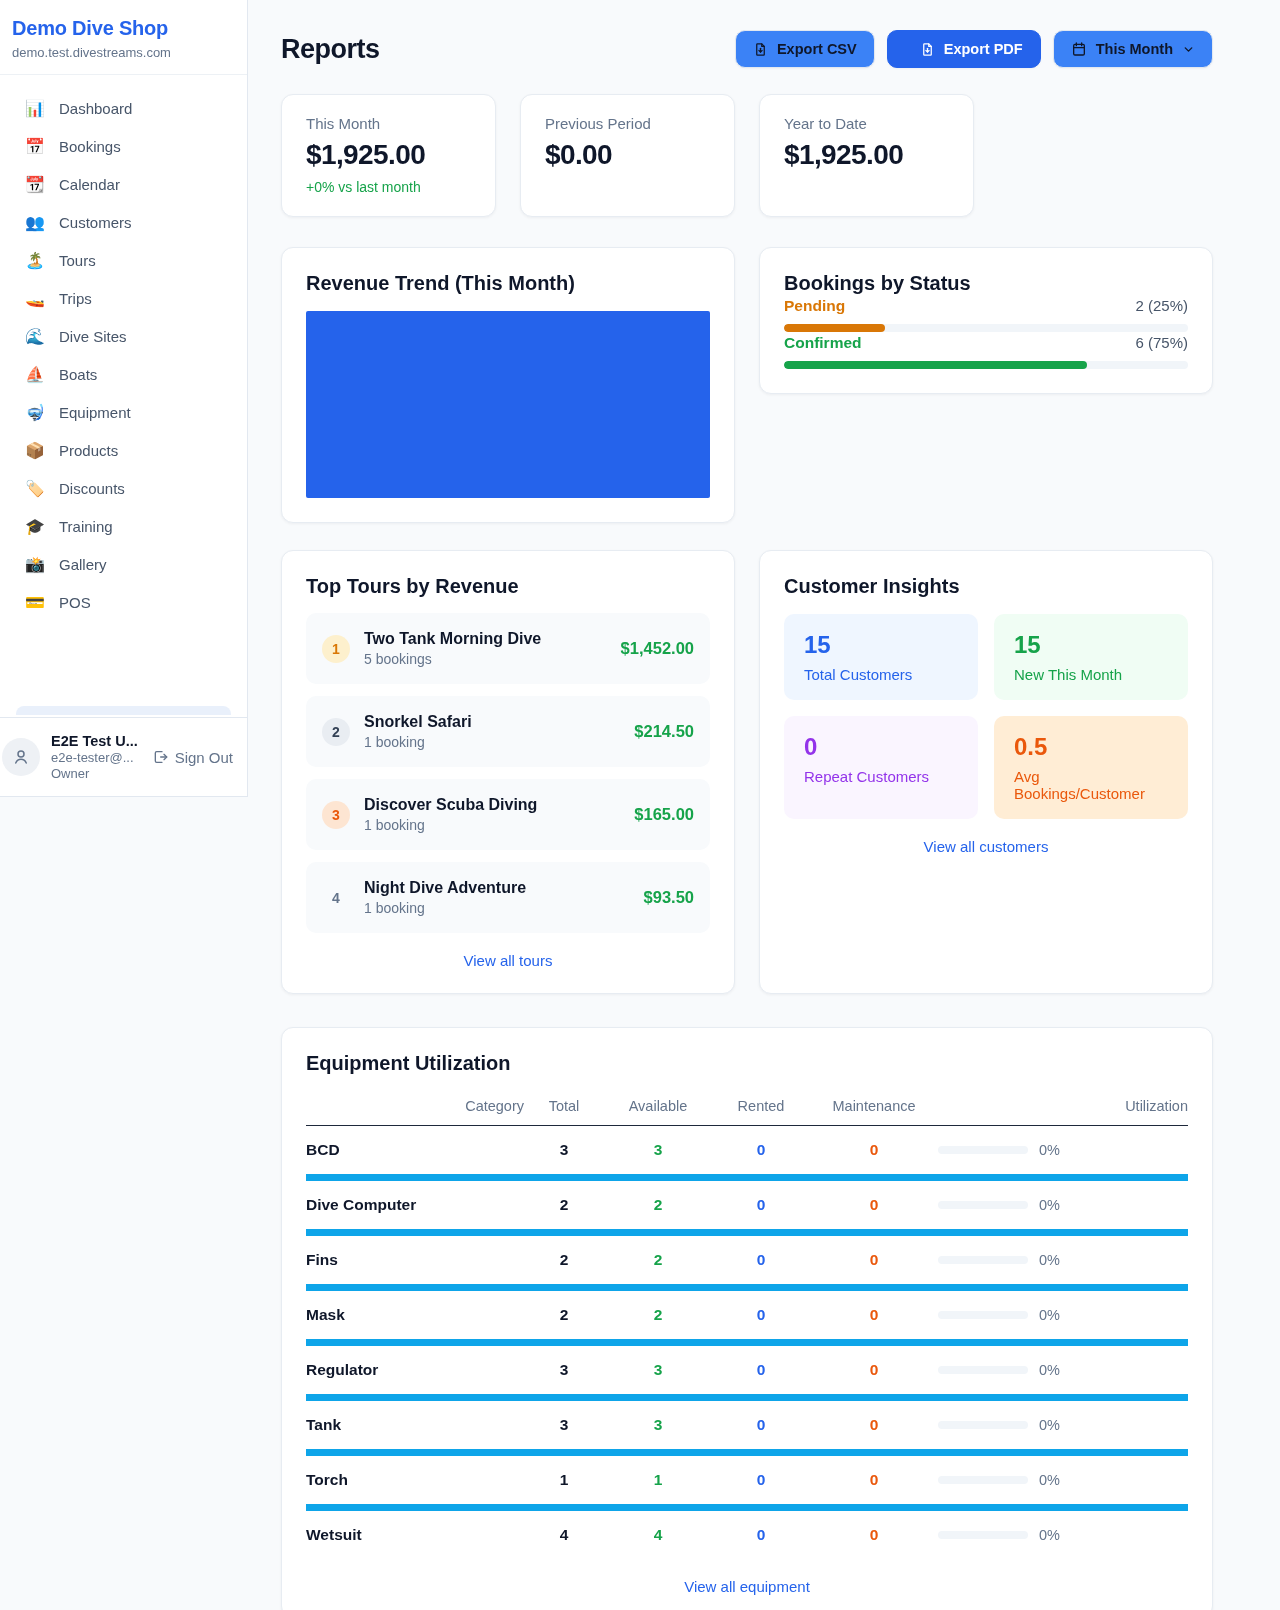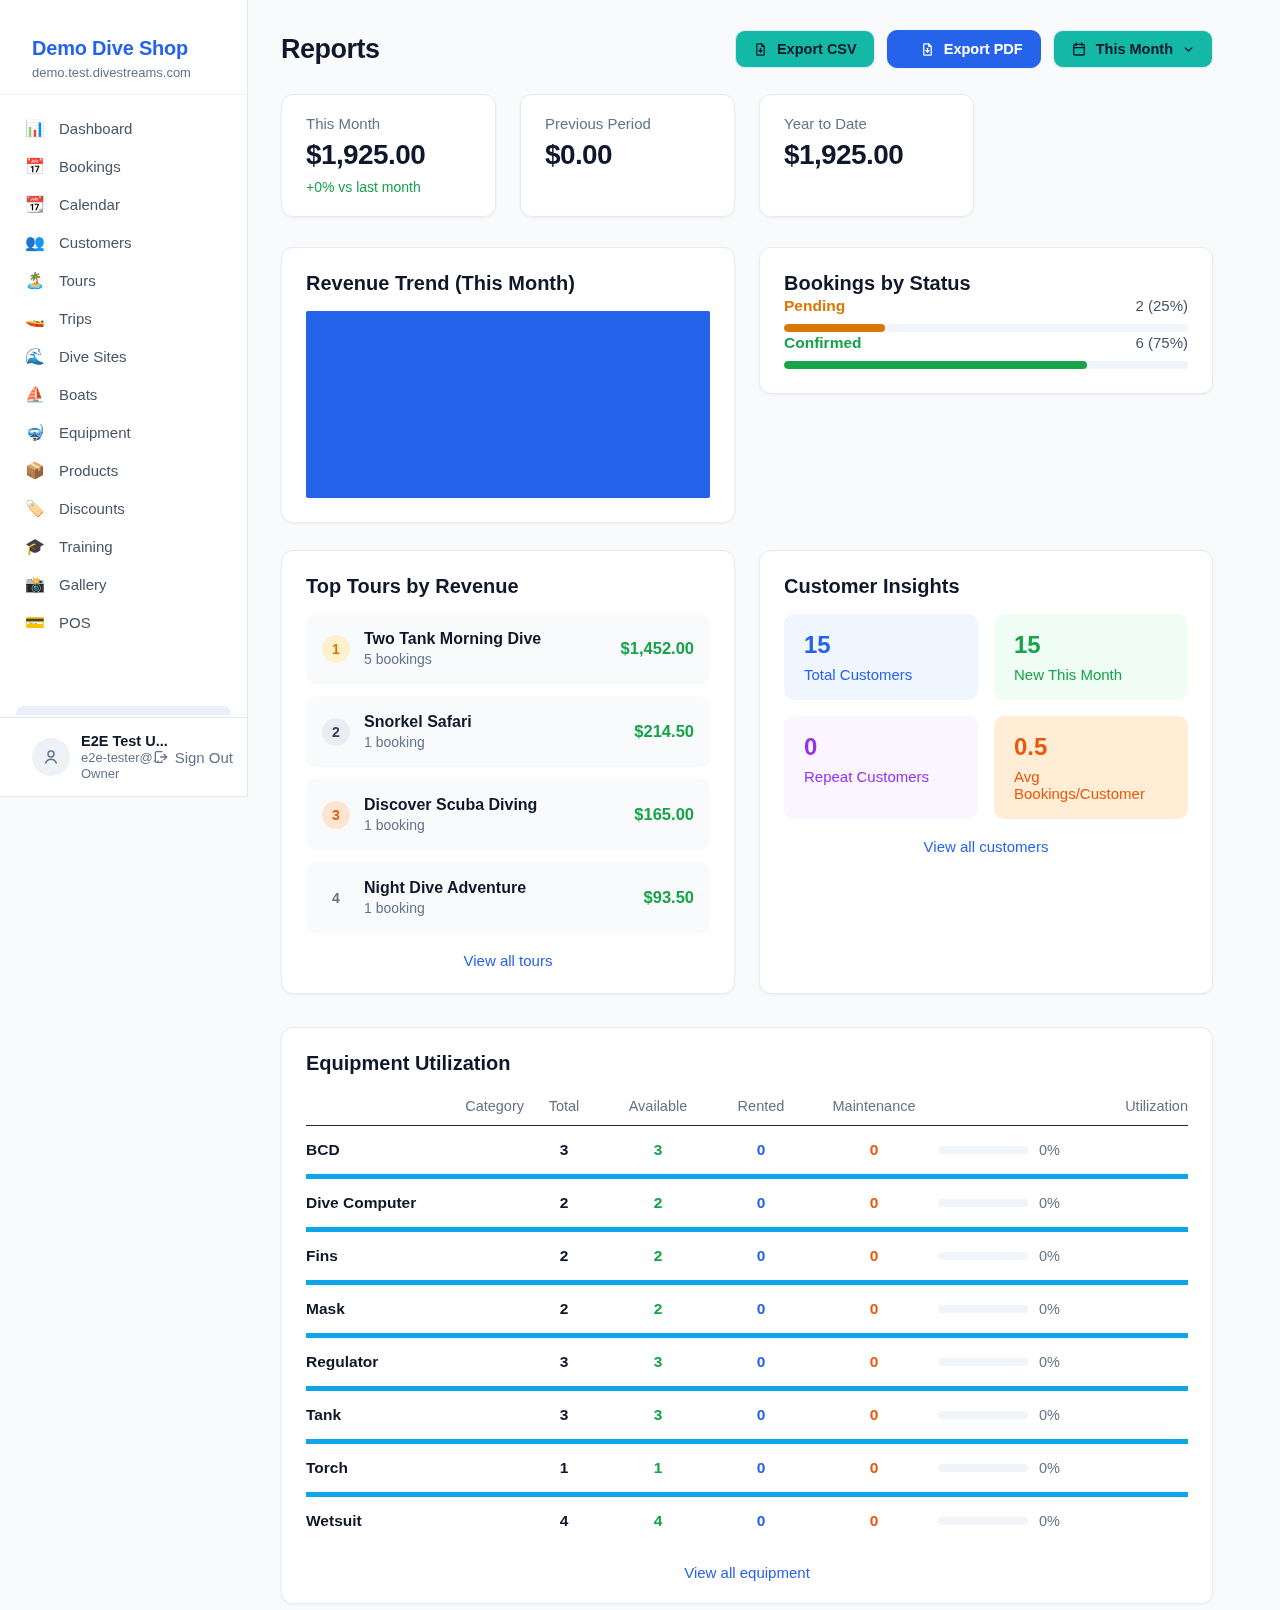--- a/index.html
+++ b/index.html
@@ -6,51 +6,51 @@
   html,body { width:1280px; min-height:1610px; }
   body {
     font-family:"Liberation Sans","DejaVu Sans",sans-serif;
     background:#f8fafc; color:#0f172a; position:relative;
   }
   
   .sidebar {
     position:absolute; top:0; left:0; width:248px; height:797px;
     background:#fff; border-right:1px solid #e2e8f0; border-bottom:1px solid #e2e8f0;
   }
-  .sb-head { padding:17px 32px 14px; border-bottom:1px solid #edf1f5;margin-top:20px; }
+  .sb-head { padding:17px 12px 14px; border-bottom:1px solid #edf1f5; }
   .sb-title { font-size:20px; font-weight:700; color:#2563eb; letter-spacing:-0.2px; }
   .sb-sub { font-size:13px; color:#64748b; margin-top:5px; }
   .sb-nav { padding-top:14px; }
   .sb-item { display:flex; align-items:center; gap:13px; padding:9.5px 24px; cursor:pointer; }
   .sb-ico { width:22px; font-size:16px; text-align:center; flex:none; }
   .sb-label { font-size:15px; color:#475569; }
   .sb-sliver {
     position:absolute; left:16px; right:16px; bottom:81px; height:9px;
     border-radius:8px 8px 0 0; background:#e9f0fb;
   }
   .sb-user {
     position:absolute; left:0; right:0; bottom:0; height:79px; background:#fff;
-    border-top:1px solid #e2e8f0; display:flex; align-items:center; gap:11px; padding:0 14px 0 32px;
+    border-top:1px solid #e2e8f0; display:flex; align-items:center; gap:11px; padding:0 14px 0 2px;
   }
   .avatar {
     width:38px; height:38px; border-radius:50%; background:#eef1f5; flex:none;
     display:flex; align-items:center; justify-content:center; color:#64748b;
   }
   .u-main { flex:1; min-width:0; }
   .u-name { font-size:14.5px; font-weight:700; color:#0f172a; white-space:nowrap; }
   .u-email,.u-role { font-size:13px; color:#64748b; margin-top:1px; white-space:nowrap; }
   .signout { display:flex; align-items:center; gap:7px; color:#64748b; font-size:15px; cursor:pointer; flex:none; }
   
   .main { margin-left:248px; padding:30px 67px 44px 33px; }
   .page-head { display:flex; align-items:center; justify-content:space-between; margin-bottom:26px; }
   .page-title { font-size:27px; font-weight:800; letter-spacing:-0.5px; color:#0f172a; }
   .head-actions { display:flex; gap:12px; }
   .btn {
     display:inline-flex; align-items:center; gap:9px; height:38px; padding:0 17px;
-    border-radius:10px; border:1px solid #e2e8f0; background:#14b8a6; color:#0f172a;
+    border-radius:10px; border:1px solid #e2e8f0; background:#3b82f6; color:#0f172a;
     font-size:14.5px; font-weight:700; cursor:pointer;
     box-shadow:0 1px 2px rgba(15,23,42,.04); font-family:inherit;
   }
   .btn.primary { background:#2563eb; border-color:#2563eb; color:#fff;padding-left:32px; }
   .btn svg { flex:none; }
   .card {
     background:#fff; border:1px solid #e7ecf2; border-radius:12px;
     box-shadow:0 1px 3px rgba(15,23,42,.05);
   }
   .stats-grid { display:grid; grid-template-columns:repeat(4,1fr); gap:24px; margin-bottom:30px; }
@@ -90,21 +90,21 @@
   .tile .v { font-size:24px; font-weight:800; }
   .tile .l { font-size:15px; font-weight:500; margin-top:7px; }
   .tile.blue { background:#eff6ff; color:#2563eb; }
   .tile.green { background:#f0fdf4; color:#16a34a; }
   .tile.purple { background:#faf5ff; color:#9333ea; }
   .tile.orange { background:#ffedd5; color:#ea580c; }
   .equip-card { padding:24px 24px 22px; }
   table { width:100%; border-collapse:collapse; margin-top:13px; }
   th { font-size:14.5px; font-weight:500; color:#64748b; text-align:center; padding:10px 0 11px; border-bottom:1px solid #1e293b; }
   th.cat, th.util { text-align:right; }
-  td { padding:15px 0; border-bottom:5px solid #0ea5e9; font-size:15.5px; text-align:center; }
+  td { padding:15px 0; border-bottom:7px solid #0ea5e9; font-size:15.5px; text-align:center; }
   tr:last-child td { border-bottom:none; }
   td.cat { text-align:left; font-weight:600; color:#0f172a; }
   td.av { color:#16a34a; font-weight:600; }
   td.re { color:#2563eb; font-weight:600; }
   td.ma { color:#ea580c; font-weight:600; }
   td.tot { color:#0f172a; font-weight:600; }
   td.util { text-align:left; }
   .util-wrap { display:flex; align-items:center; gap:11px; }
   .ubar { width:90px; height:8px; border-radius:99px; background:#f1f5f9; overflow:hidden; }
   .ufill { height:100%; background:#2563eb; border-radius:99px; }

